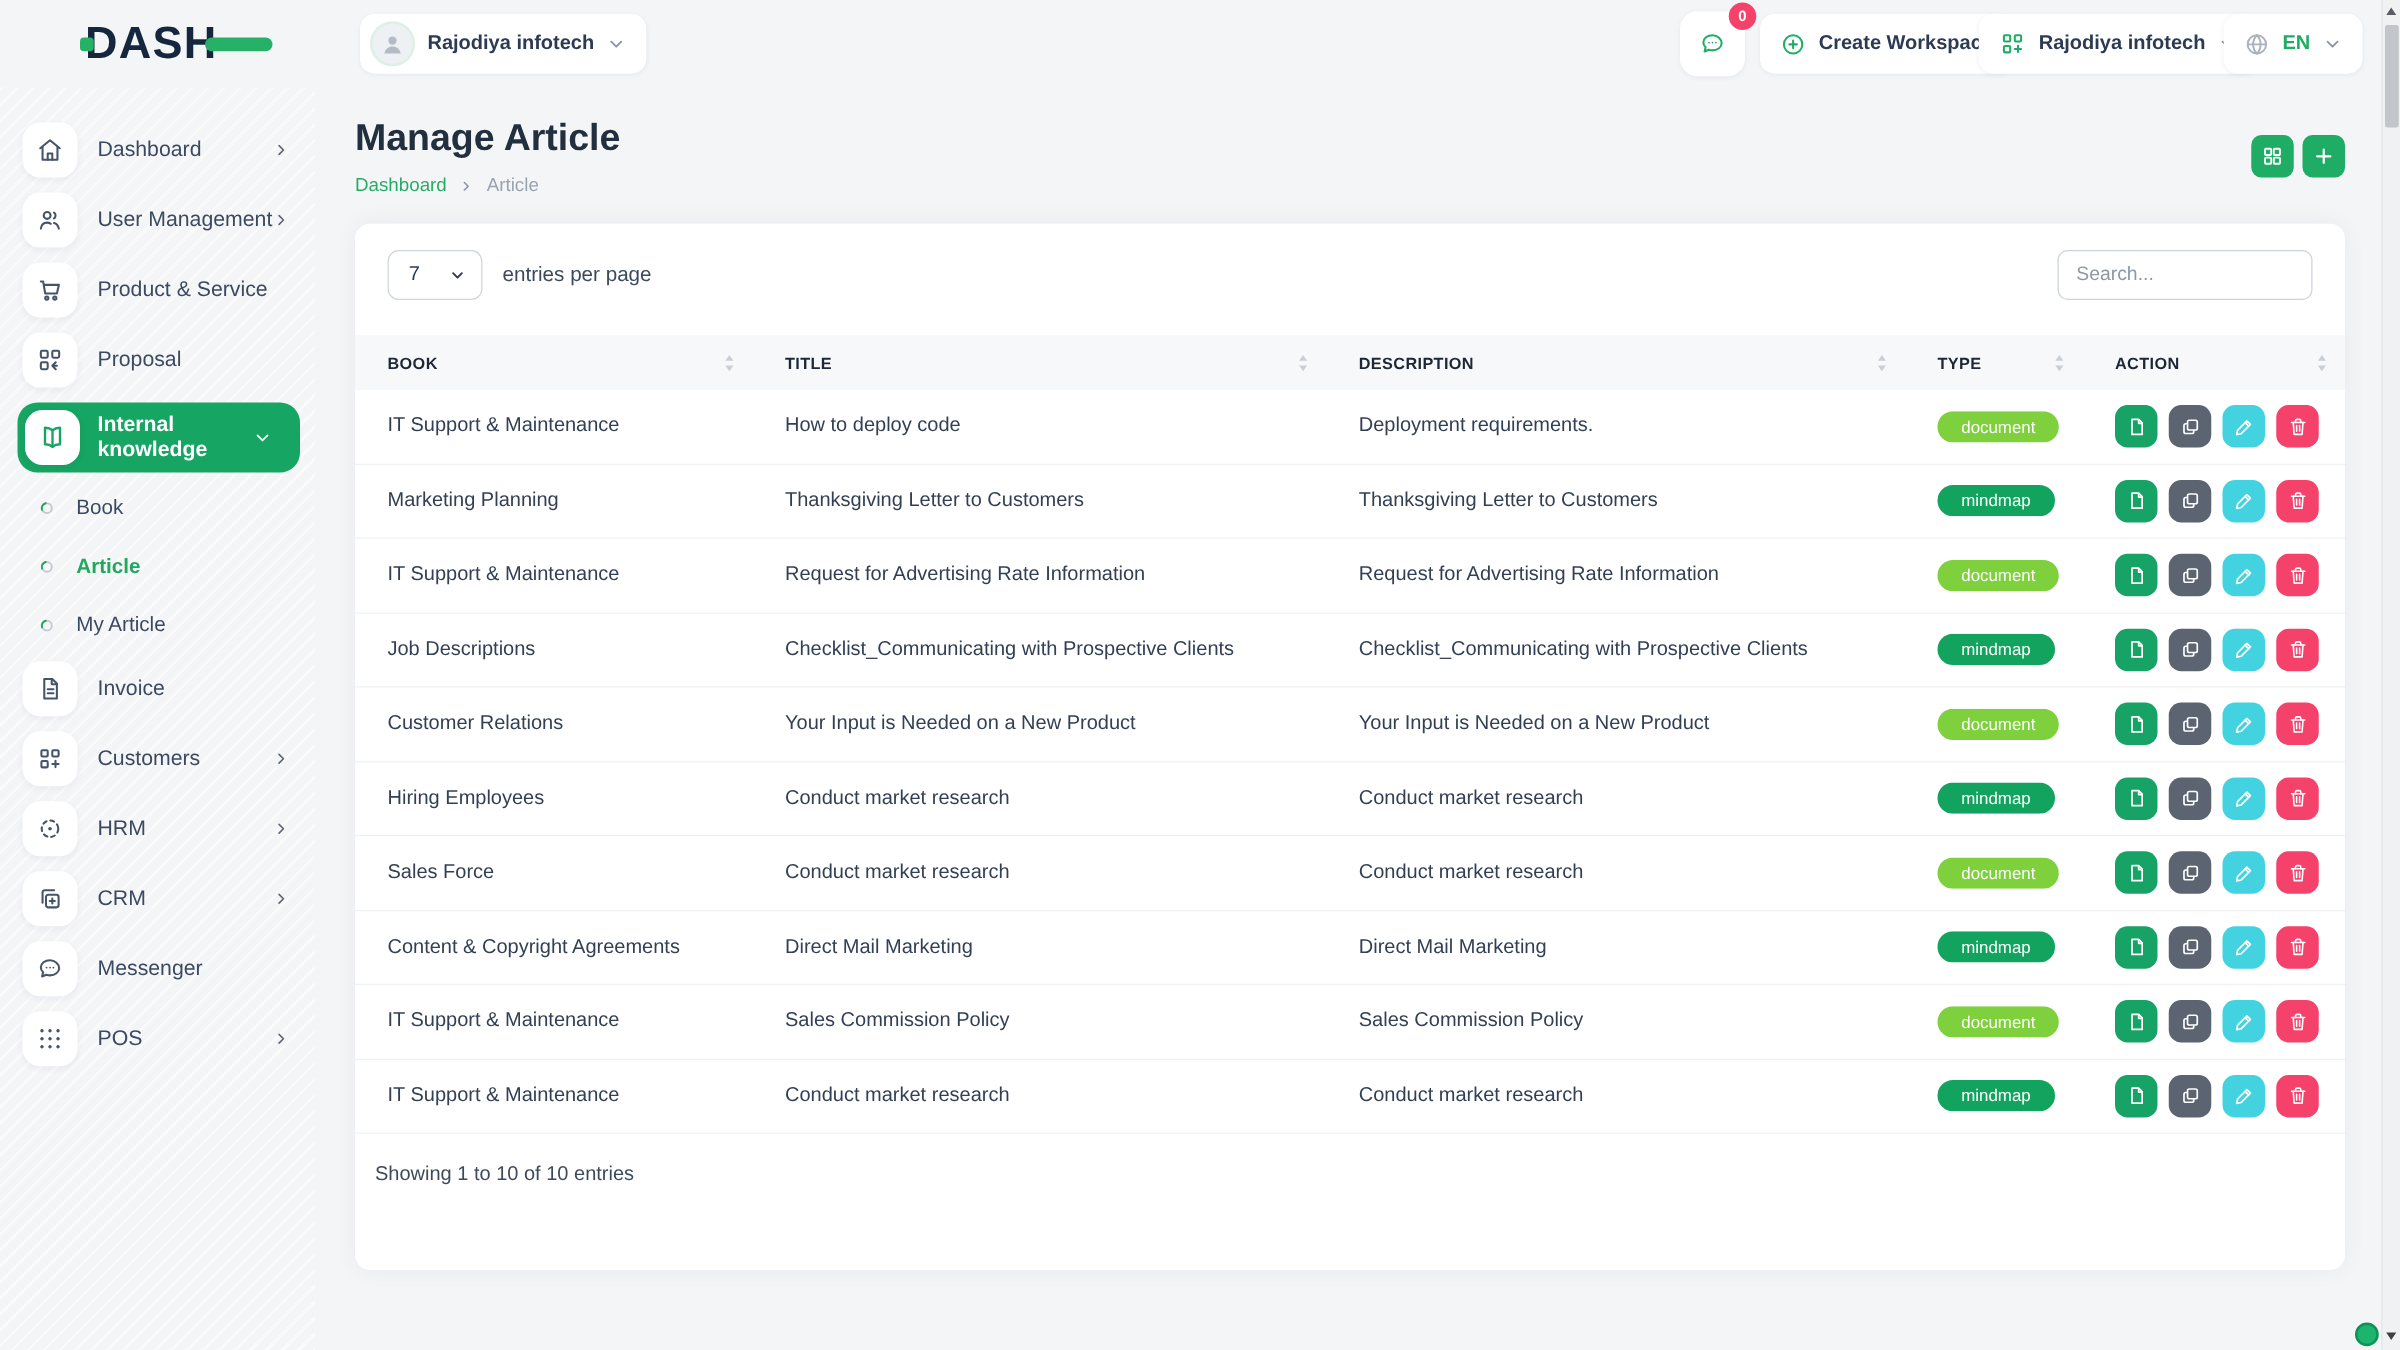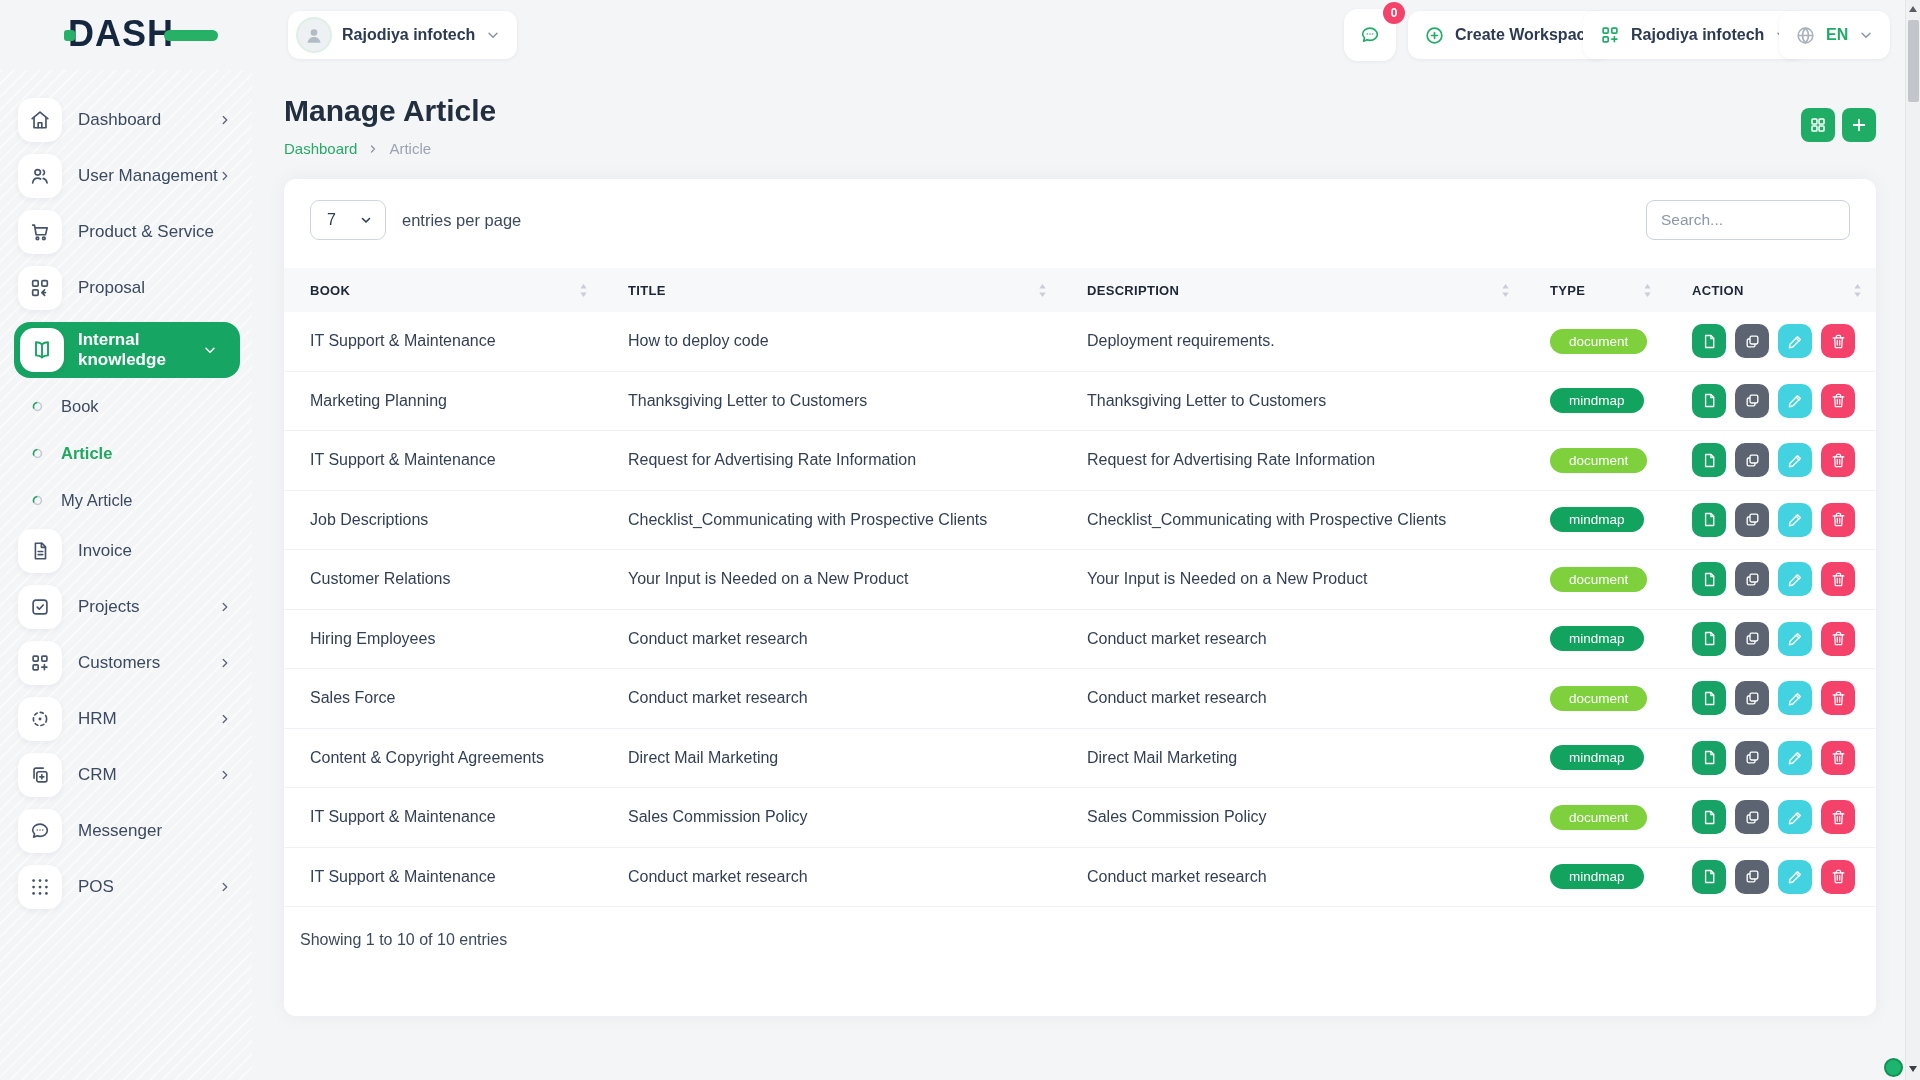--- a/index.html
+++ b/index.html
@@ -271,34 +271,20 @@
               <path d="M7 3.5h7l4 4v13H7z"></path>
               <path d="M13.5 3.5V8H18"></path>
               <path d="M10 12.5h5M10 16h5"></path>
             </svg>
           </span>
           <span class="nav-label">Invoice</span>
         </div>
         <div class="nav-item">
           <span class="icon-box">
             <svg width="22" height="22" viewBox="0 0 24 24" fill="none" stroke="currentColor" stroke-width="1.8" stroke-linecap="round" stroke-linejoin="round">
-              <rect x="4.5" y="4.5" width="15" height="15" rx="3"></rect>
-              <path d="M9 12.2l2.2 2.2 4.3-4.6"></path>
-            </svg>
-          </span>
-          <span class="nav-label">Projects</span>
-          <span class="nav-chev">
-            <svg width="14" height="14" viewBox="0 0 24 24" fill="none" stroke="currentColor" stroke-width="2.2" stroke-linecap="round" stroke-linejoin="round">
-              <path d="M9 6l6 6-6 6"></path>
-            </svg>
-          </span>
-        </div>
-        <div class="nav-item">
-          <span class="icon-box">
-            <svg width="22" height="22" viewBox="0 0 24 24" fill="none" stroke="currentColor" stroke-width="1.8" stroke-linecap="round" stroke-linejoin="round">
               <rect x="4.5" y="4.5" width="5.5" height="5.5" rx="1"></rect>
               <rect x="14" y="4.5" width="5.5" height="5.5" rx="1"></rect>
               <rect x="4.5" y="14" width="5.5" height="5.5" rx="1"></rect>
               <path d="M16.8 13.8v5.5M14 16.5h5.5"></path>
             </svg>
           </span>
           <span class="nav-label">Customers</span>
           <span class="nav-chev">
             <svg width="14" height="14" viewBox="0 0 24 24" fill="none" stroke="currentColor" stroke-width="2.2" stroke-linecap="round" stroke-linejoin="round">
               <path d="M9 6l6 6-6 6"></path>

